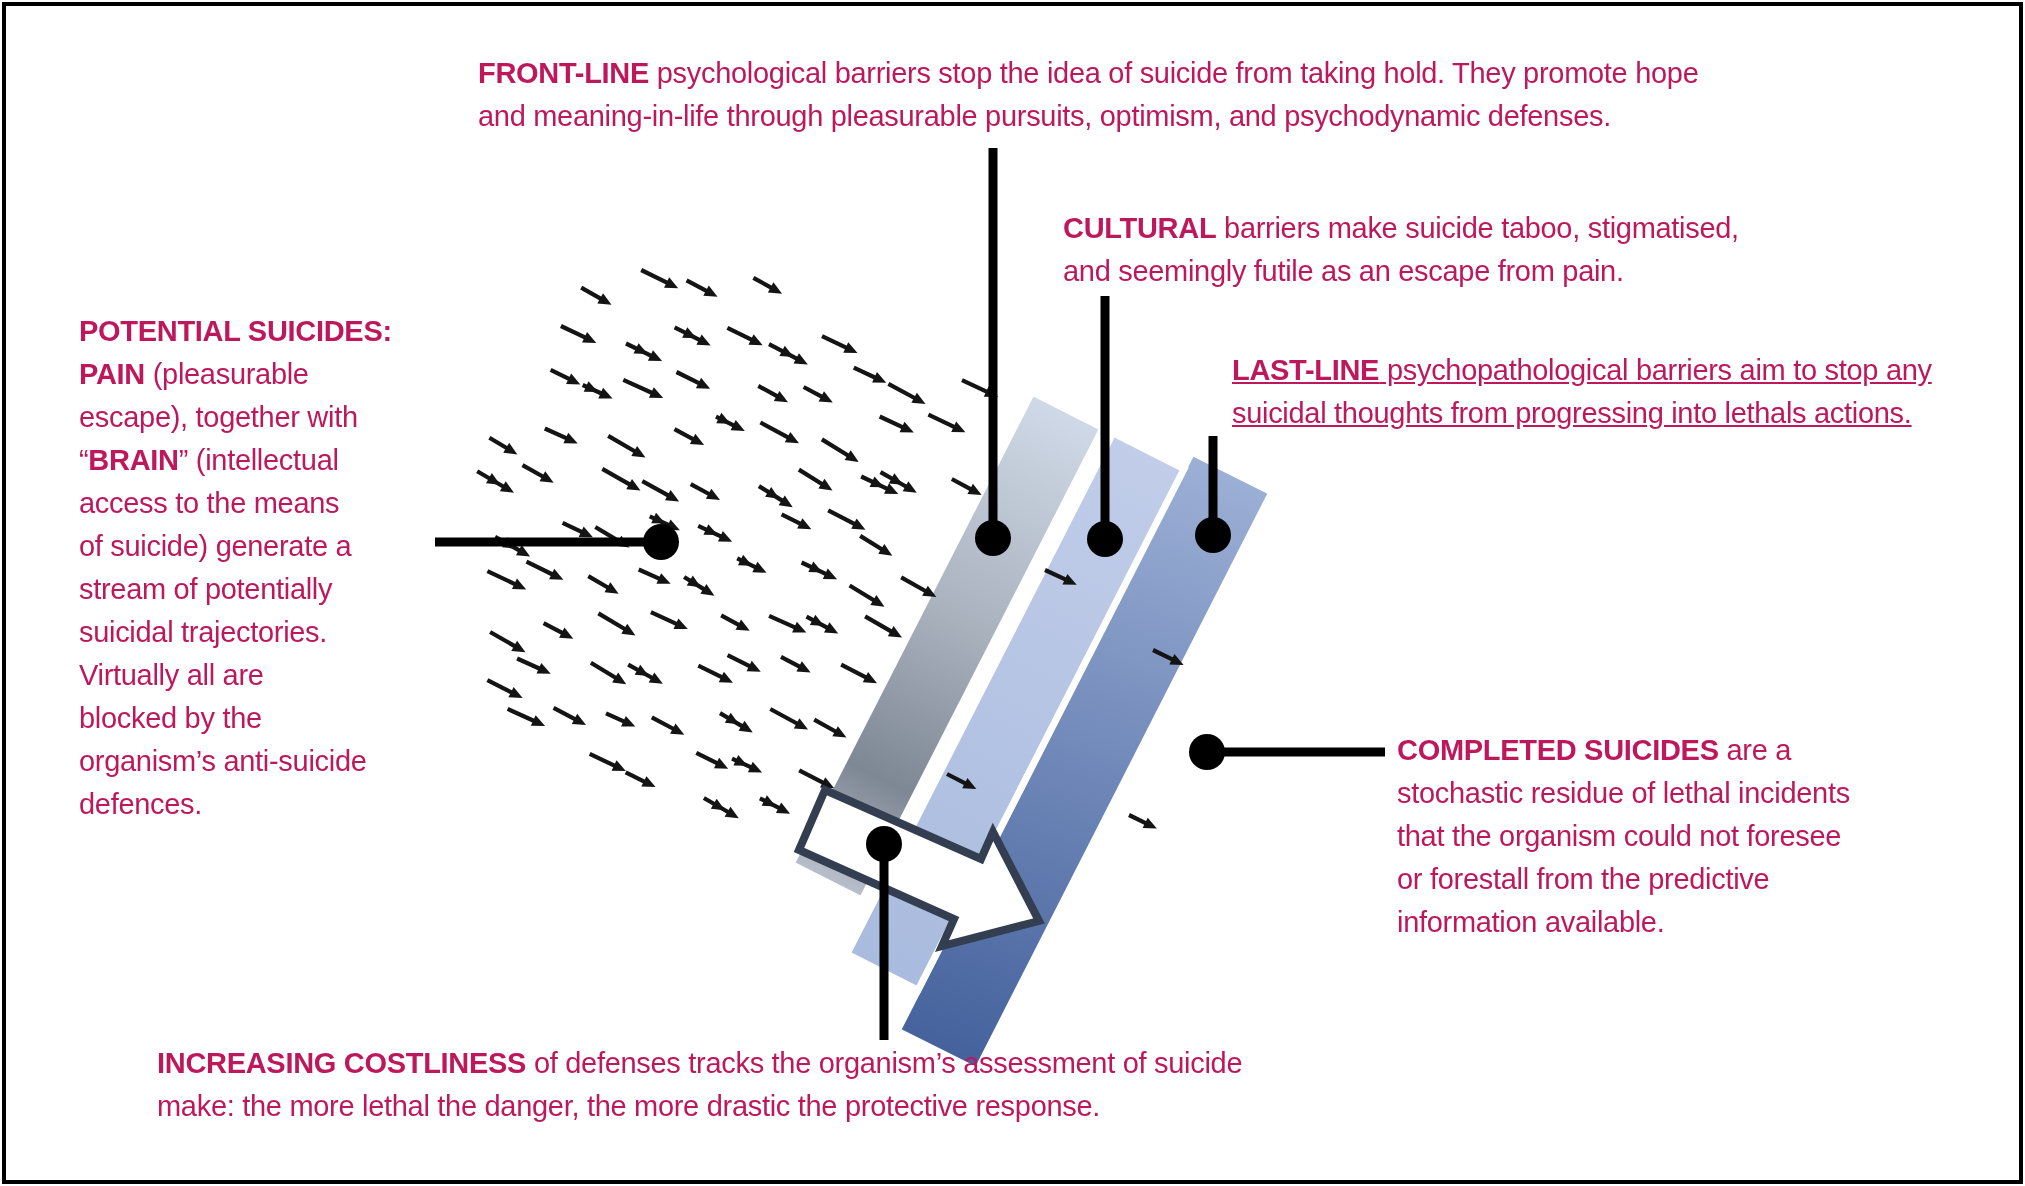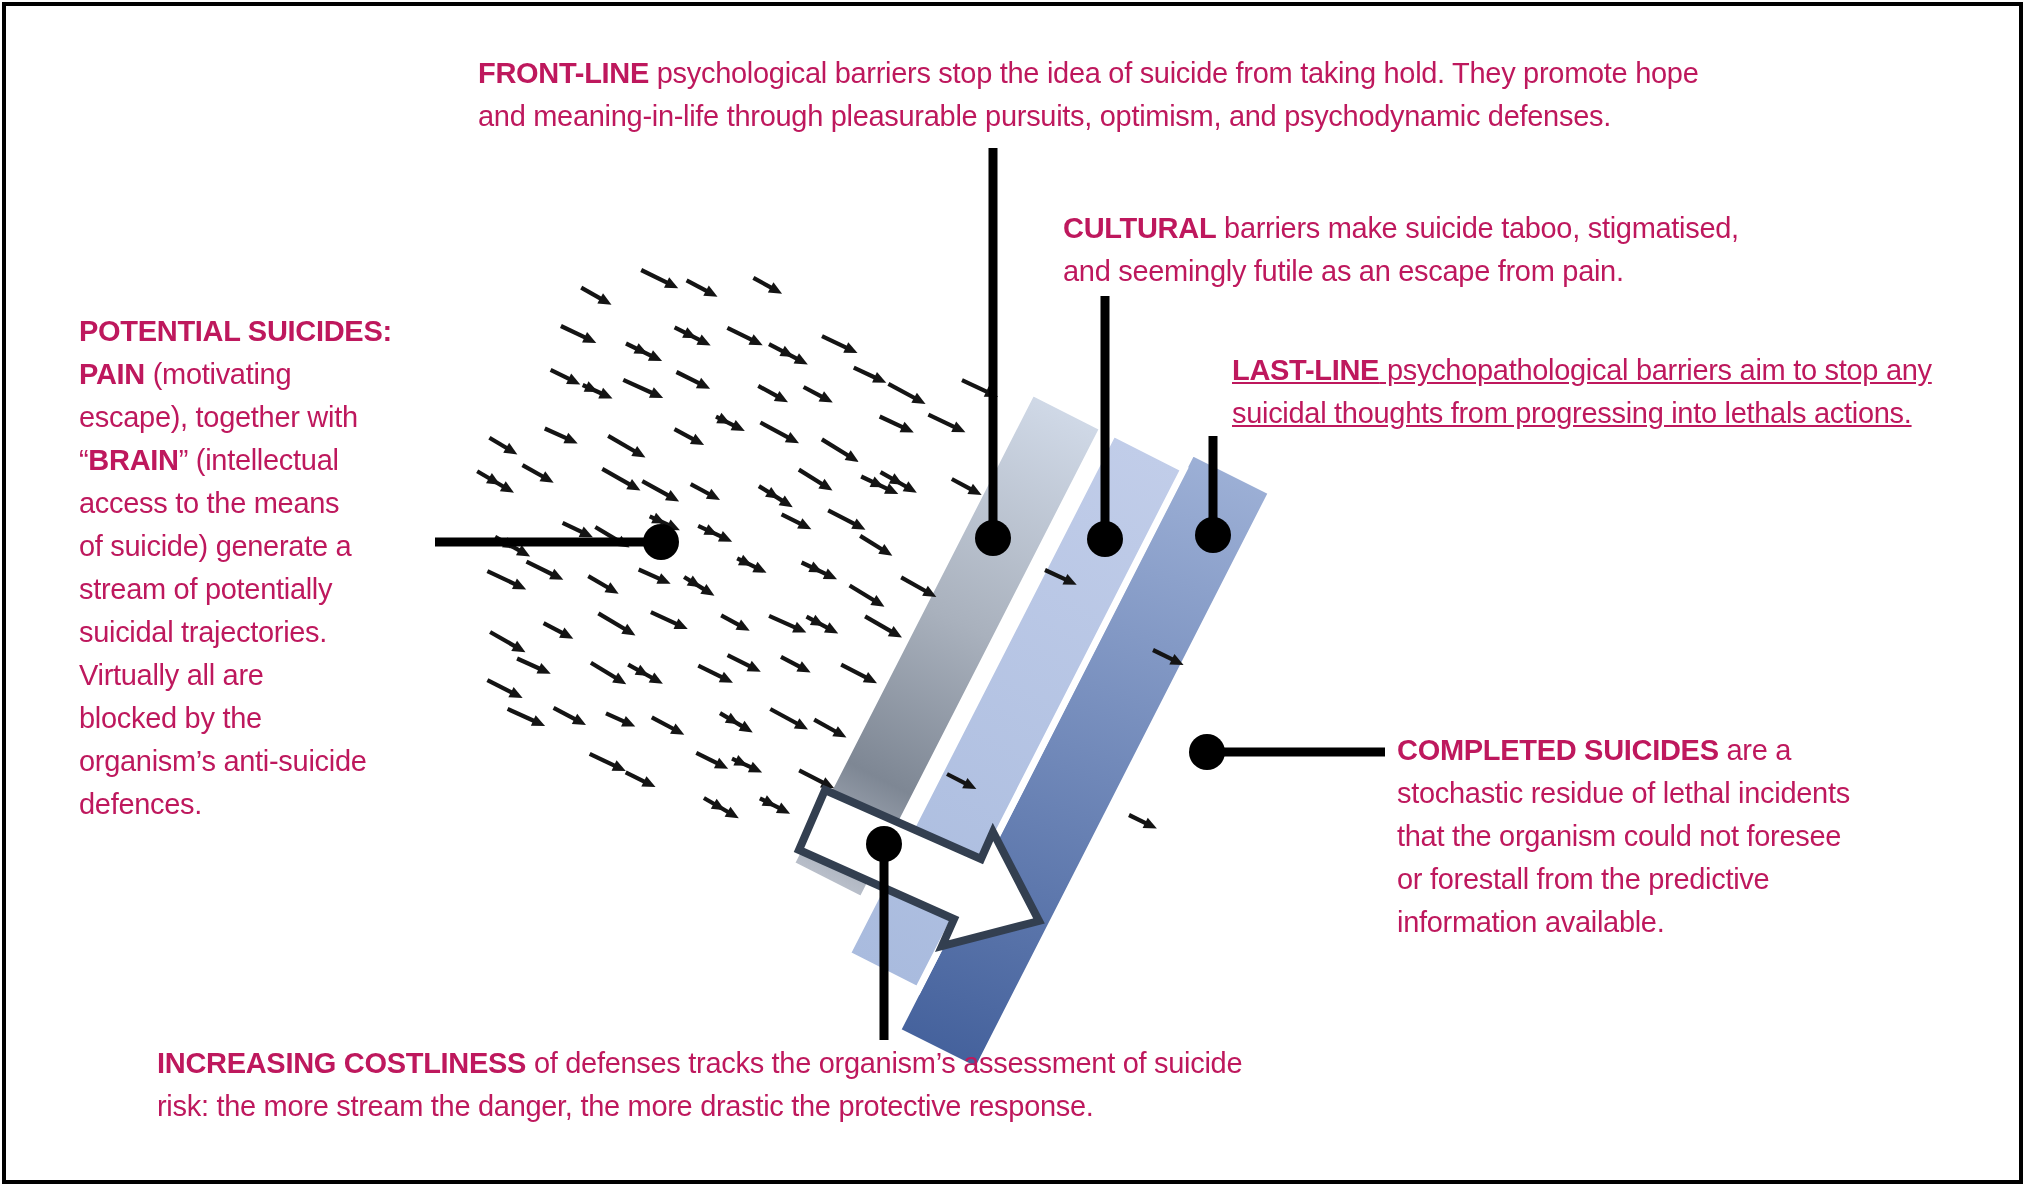--- a/index.html
+++ b/index.html
@@ -445,39 +445,39 @@
       <div class="tblock" id="block-cultural" style="left: 1063px; top: 207px;">
         <div class="tline"><span class="b">CULTURAL</span><span> barriers make suicide taboo, stigmatised,</span></div>
         <div class="tline"><span>and seemingly futile as an escape from pain.</span></div>
       </div>
       <div class="tblock" id="block-last-line" style="left: 1232px; top: 349px; text-decoration: underline;">
         <div class="tline"><span class="b">LAST-LINE</span><span> psychopathological barriers aim to stop any</span></div>
         <div class="tline"><span>suicidal thoughts from progressing into lethals actions.</span></div>
       </div>
       <div class="tblock" id="block-potential" style="left: 79px; top: 310px;">
         <div class="tline"><span class="b">POTENTIAL SUICIDES:</span></div>
-        <div class="tline"><span class="b">PAIN</span><span> (motivating</span></div>
+        <div class="tline"><span class="b">PAIN</span><span> (pleasurable</span></div>
         <div class="tline"><span>escape), together with</span></div>
         <div class="tline"><span>“</span><span class="b">BRAIN</span><span>” (intellectual</span></div>
         <div class="tline"><span>access to the means</span></div>
         <div class="tline"><span>of suicide) generate a</span></div>
         <div class="tline"><span>stream of potentially</span></div>
         <div class="tline"><span>suicidal trajectories.</span></div>
         <div class="tline"><span>Virtually all are</span></div>
         <div class="tline"><span>blocked by the</span></div>
         <div class="tline"><span>organism’s anti-suicide</span></div>
         <div class="tline"><span>defences.</span></div>
       </div>
       <div class="tblock" id="block-completed" style="left: 1397px; top: 729px;">
         <div class="tline"><span class="b">COMPLETED SUICIDES</span><span> are a</span></div>
         <div class="tline"><span>stochastic residue of lethal incidents</span></div>
         <div class="tline"><span>that the organism could not foresee</span></div>
         <div class="tline"><span>or forestall from the predictive</span></div>
         <div class="tline"><span>information available.</span></div>
       </div>
       <div class="tblock" id="block-increasing" style="left: 157px; top: 1042px;">
         <div class="tline"><span class="b">INCREASING COSTLINESS</span><span> of defenses tracks the organism’s assessment of suicide</span></div>
-        <div class="tline"><span>risk: the more stream the danger, the more drastic the protective response.</span></div>
+        <div class="tline"><span>make: the more lethal the danger, the more drastic the protective response.</span></div>
       </div>
     </div>
 
   <div id="frame"></div>
 </div>
 
 </body></html>

